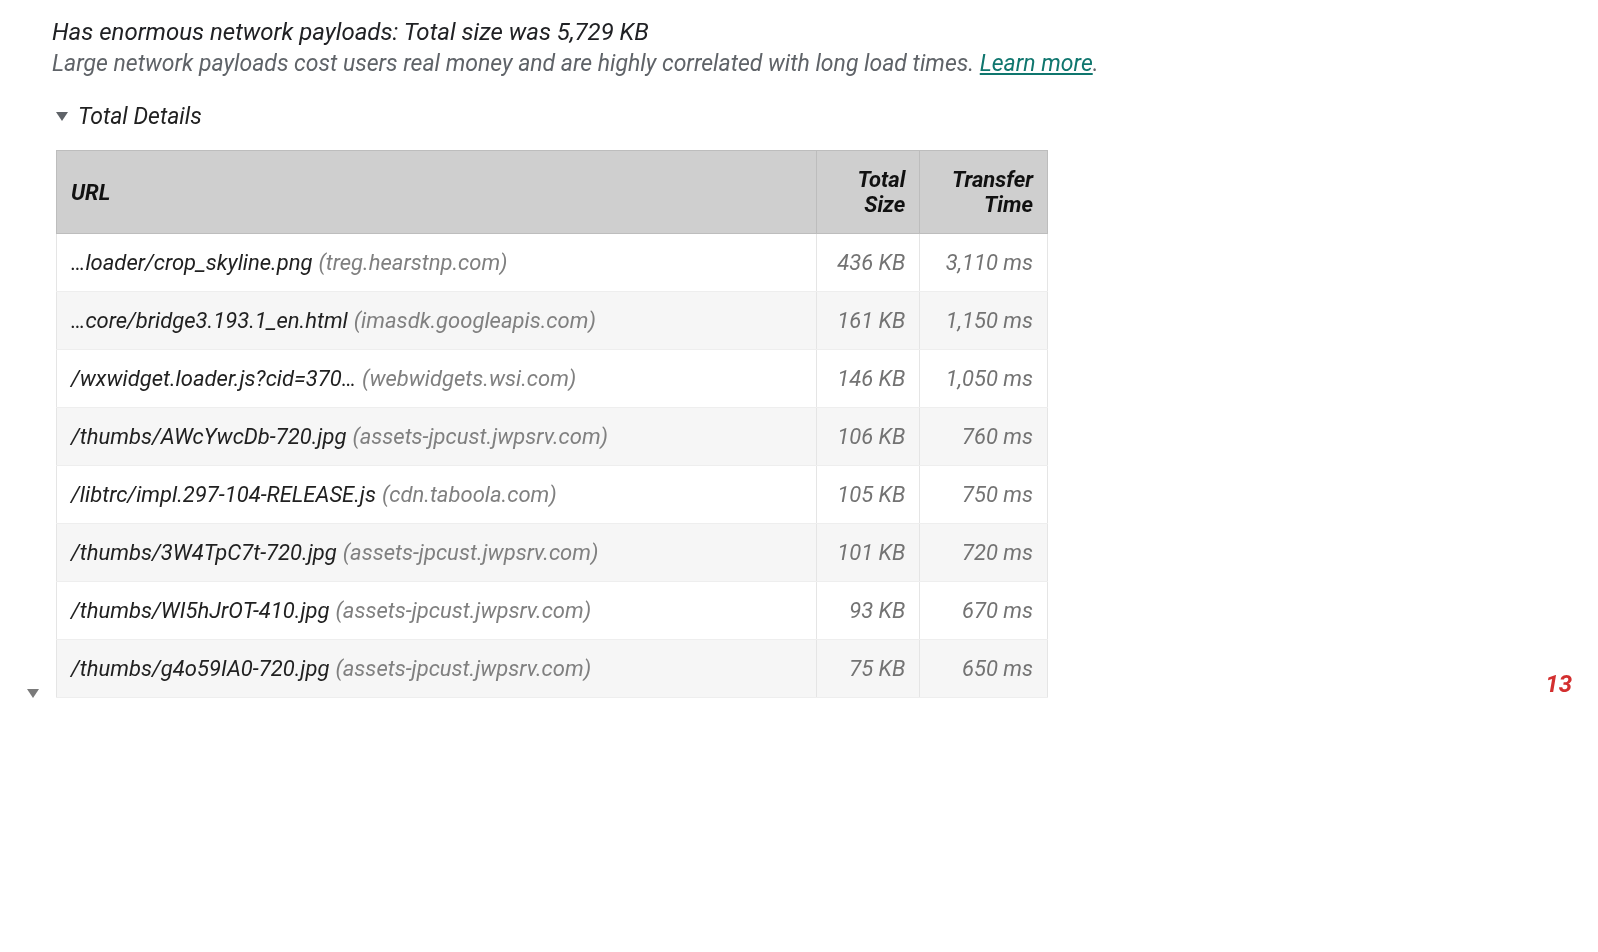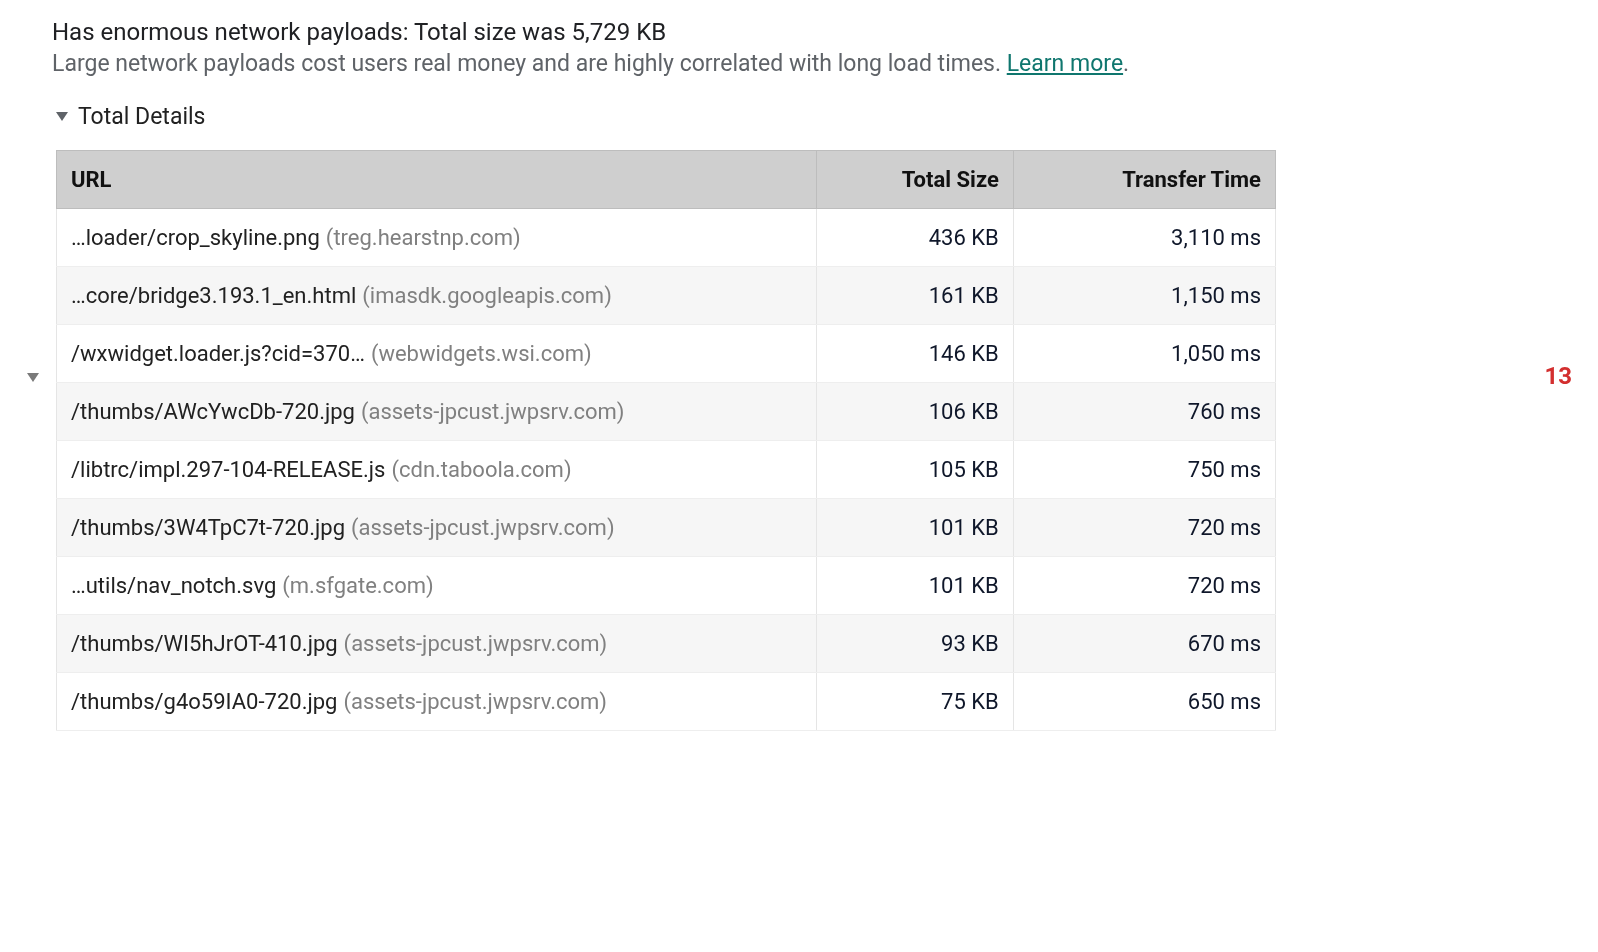--- a/index.html
+++ b/index.html
@@ -6,21 +6,22 @@
   body {
     font-family: -apple-system, BlinkMacSystemFont, "Segoe UI", Roboto, Helvetica, Arial, sans-serif;
     background: #fff;
     color: #212121;
     padding: 18px 18px 120px 18px;
     font-size: 22px;
     width: 1598px;
   }
   .audit-row {
     display: flex;
-    align-items: center;
+    align-items: flex-end;
+    font-style: italic;
   }
   .disclosure-outer {
     flex: 0 0 30px;
     display: flex;
     justify-content: center;
     padding-top: 6px;
   }
   .tri {
     width: 0; height: 0;
     border-left: 6px solid transparent;
@@ -70,21 +71,21 @@
     border-left: 6px solid transparent;
     border-right: 6px solid transparent;
     border-top: 9px solid #5f6368;
     cursor: pointer;
   }
   .view-details-text {
     font-size: 23px;
     color: #212121;
   }
   table.payloads {
-    width: 1220px;
+    width: 992px;
     margin-top: 20px;
     border-collapse: collapse;
     font-size: 22px;
   }
   table.payloads thead th {
     background: #cfcfcf;
     border: 1px solid #bdbdbd;
     padding: 16px 14px;
     text-align: left;
     font-weight: 700;
@@ -100,21 +101,21 @@
     border-bottom: 1px solid #eeeeee;
     padding: 16px 14px;
     vertical-align: middle;
   }
   table.payloads tbody tr:nth-child(even) td {
     background: #f6f6f6;
   }
   table.payloads td.col-size,
   table.payloads td.col-time {
     text-align: right;
-    color: #0f172a;
+    color: #737373;
     white-space: nowrap;
   }
   .url-path {
     color: #212121;
   }
   .url-host {
     color: #808080;
     margin-left: 6px;
   }
   .col-url { width: 760px; }
@@ -171,25 +172,20 @@
               <td class="col-url"><span class="url-path">/libtrc/impl.297-104-RELEASE.js</span><span class="url-host">(cdn.taboola.com)</span></td>
               <td class="col-size">105 KB</td>
               <td class="col-time">750 ms</td>
             </tr>
             <tr>
               <td class="col-url"><span class="url-path">/thumbs/3W4TpC7t-720.jpg</span><span class="url-host">(assets-jpcust.jwpsrv.com)</span></td>
               <td class="col-size">101 KB</td>
               <td class="col-time">720 ms</td>
             </tr>
             <tr>
-              <td class="col-url"><span class="url-path">…utils/nav_notch.svg</span><span class="url-host">(m.sfgate.com)</span></td>
-              <td class="col-size">101 KB</td>
-              <td class="col-time">720 ms</td>
-            </tr>
-            <tr>
               <td class="col-url"><span class="url-path">/thumbs/WI5hJrOT-410.jpg</span><span class="url-host">(assets-jpcust.jwpsrv.com)</span></td>
               <td class="col-size">93 KB</td>
               <td class="col-time">670 ms</td>
             </tr>
             <tr>
               <td class="col-url"><span class="url-path">/thumbs/g4o59IA0-720.jpg</span><span class="url-host">(assets-jpcust.jwpsrv.com)</span></td>
               <td class="col-size">75 KB</td>
               <td class="col-time">650 ms</td>
             </tr>
           </tbody>

